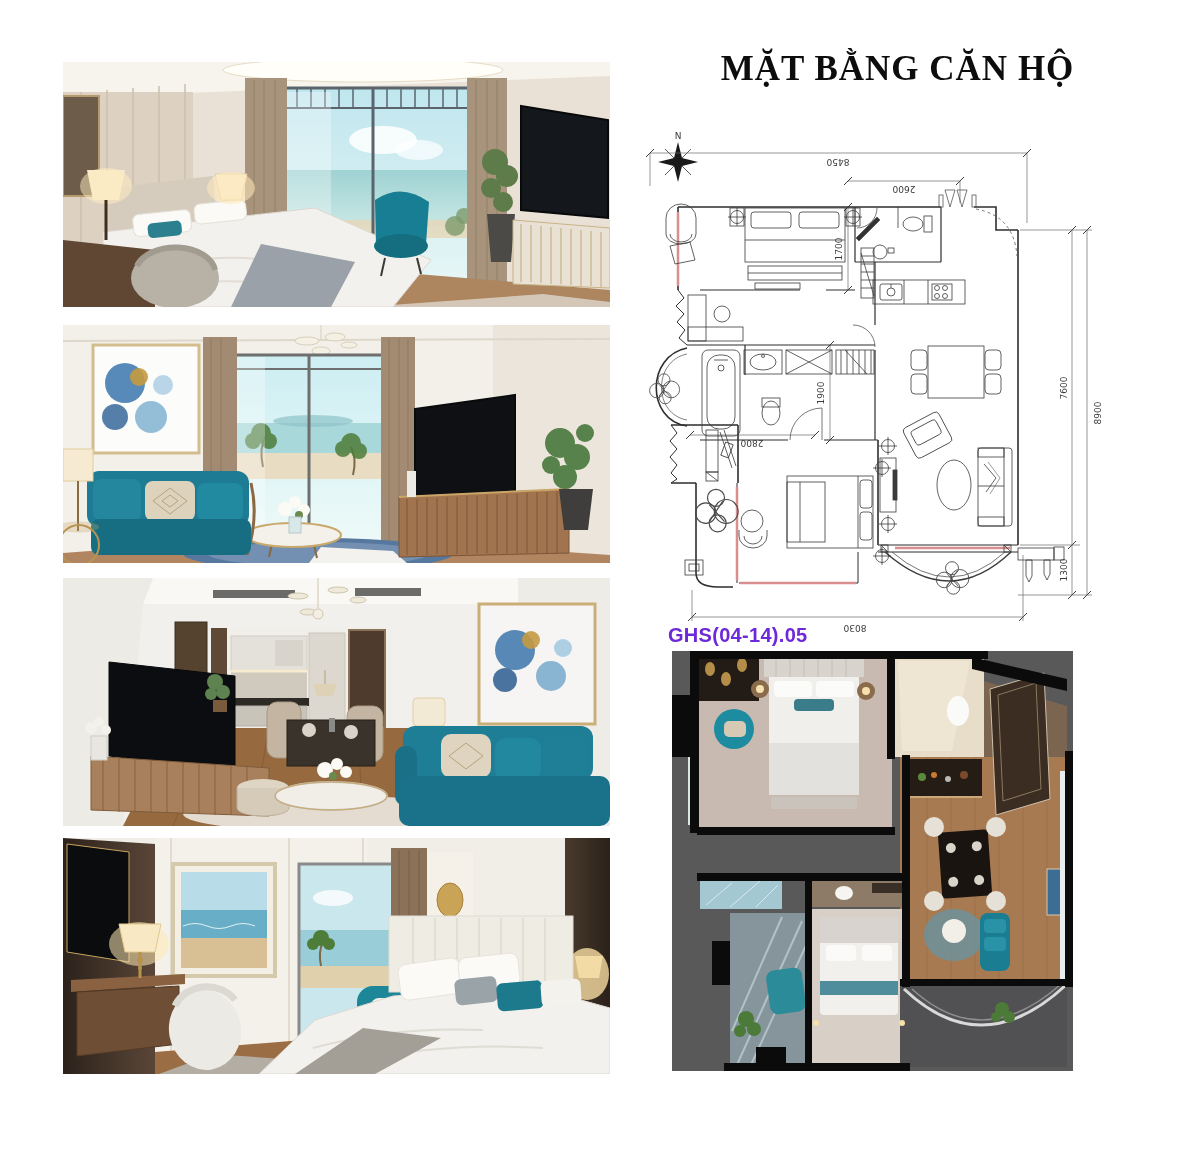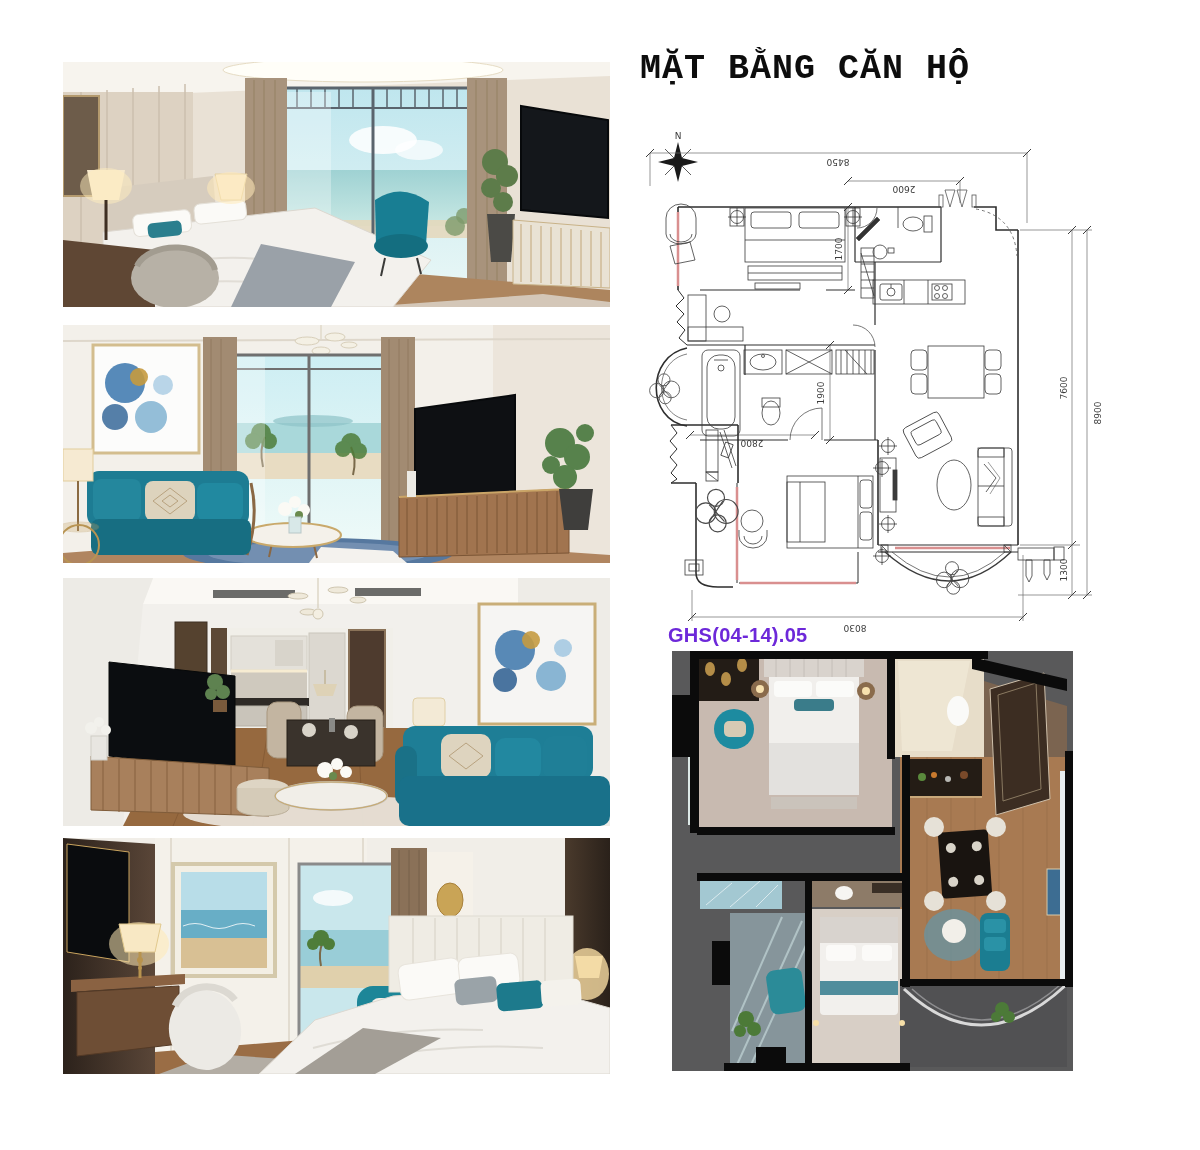--- a/index.html
+++ b/index.html
@@ -1,22 +1,22 @@
 <!DOCTYPE html>
 <html><head>
 <meta charset="utf-8">
 <style>
   html,body{margin:0;padding:0;background:#ffffff;}
   .stage{position:relative;width:1200px;height:1150px;background:#ffffff;overflow:hidden;
          font-family:"Liberation Sans",sans-serif;}
   .abs{position:absolute;}
   .photo{position:absolute;left:63px;width:547px;overflow:hidden;background:#e8e2d8;}
   .photo svg{display:block;width:100%;height:100%;}
-  .title{left:640px;top:48px;width:515px;text-align:left;
-         font-family:Liberation Mono, monospace;font-weight:700;
+  .title{left:640px;top:48px;width:515px;text-align:center;
+         font-family:Liberation Serif, serif;font-weight:700;
          font-size:35px;line-height:1.22;color:#0d0d0d;letter-spacing:1px;}
   .code{left:668px;top:624px;font-family:"Liberation Sans",sans-serif;font-weight:700;
         font-size:20px;color:#6d28d9;letter-spacing:.3px;}
   .plan{left:640px;top:128px;width:520px;height:517px;}
   .r3d{left:672px;top:651px;width:401px;height:420px;}
   svg text.dim{font-family:"DejaVu Sans",sans-serif;font-size:9px;fill:#3b3b3b;}
 </style>
 </head>
 <body>
 

